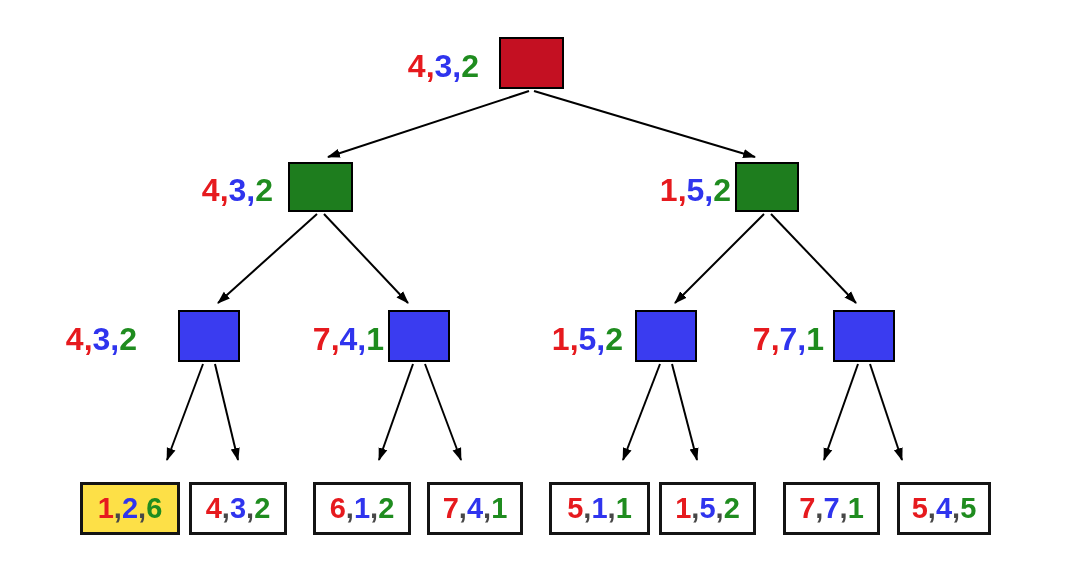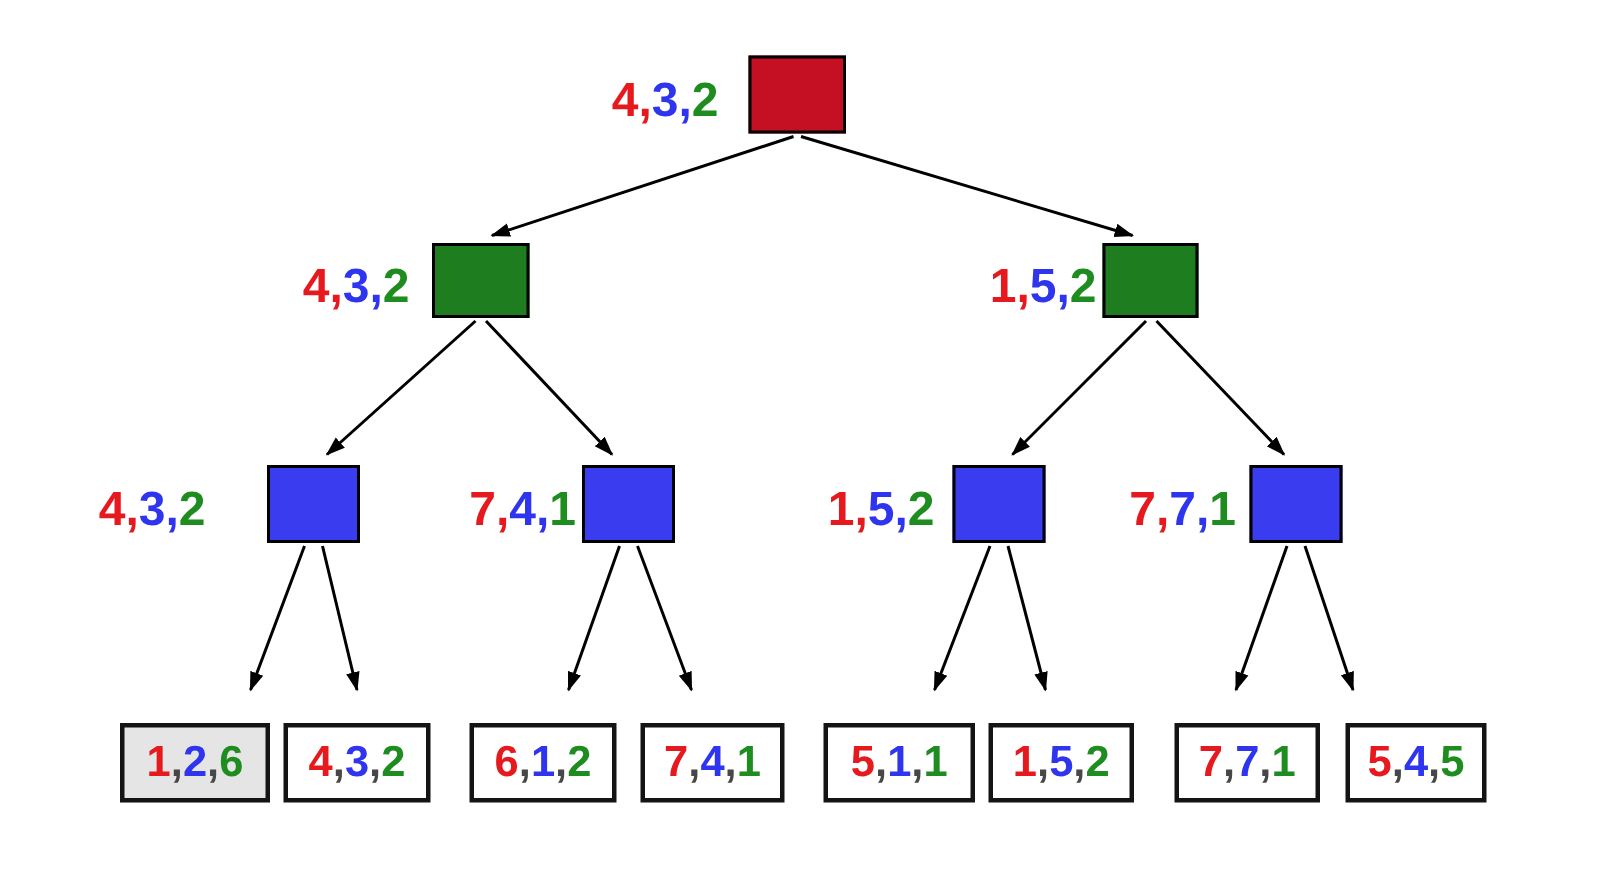--- a/index.html
+++ b/index.html
@@ -51,21 +51,21 @@
       <div class="node-box mid" style="left: 735px; top: 162px; width: 64px; height: 50px; background: rgb(30, 125, 30);"></div>
       <div class="side-label" style="right: 341px; top: 166px;"><span style="color: rgb(230, 26, 30);">1</span><span style="color: rgb(230, 26, 30);">,</span><span style="color: rgb(47, 52, 238);">5</span><span style="color: rgb(47, 52, 238);">,</span><span style="color: rgb(31, 140, 31);">2</span></div>
       <div class="node-box lower" style="left: 178px; top: 310px; width: 62px; height: 52px; background: rgb(58, 60, 240);"></div>
       <div class="side-label" style="right: 935px; top: 315px;"><span style="color: rgb(230, 26, 30);">4</span><span style="color: rgb(230, 26, 30);">,</span><span style="color: rgb(47, 52, 238);">3</span><span style="color: rgb(47, 52, 238);">,</span><span style="color: rgb(31, 140, 31);">2</span></div>
       <div class="node-box lower" style="left: 388px; top: 310px; width: 62px; height: 52px; background: rgb(58, 60, 240);"></div>
       <div class="side-label" style="right: 688px; top: 315px;"><span style="color: rgb(230, 26, 30);">7</span><span style="color: rgb(230, 26, 30);">,</span><span style="color: rgb(47, 52, 238);">4</span><span style="color: rgb(47, 52, 238);">,</span><span style="color: rgb(31, 140, 31);">1</span></div>
       <div class="node-box lower" style="left: 635px; top: 310px; width: 62px; height: 52px; background: rgb(58, 60, 240);"></div>
       <div class="side-label" style="right: 449px; top: 315px;"><span style="color: rgb(230, 26, 30);">1</span><span style="color: rgb(230, 26, 30);">,</span><span style="color: rgb(47, 52, 238);">5</span><span style="color: rgb(47, 52, 238);">,</span><span style="color: rgb(31, 140, 31);">2</span></div>
       <div class="node-box lower" style="left: 833px; top: 310px; width: 62px; height: 52px; background: rgb(58, 60, 240);"></div>
       <div class="side-label" style="right: 248px; top: 315px;"><span style="color: rgb(230, 26, 30);">7</span><span style="color: rgb(230, 26, 30);">,</span><span style="color: rgb(47, 52, 238);">7</span><span style="color: rgb(47, 52, 238);">,</span><span style="color: rgb(31, 140, 31);">1</span></div>
-      <div class="node-box leaf" style="left: 80px; top: 482px; width: 100px; height: 53px; background: #e5e5e5;">
+      <div class="node-box leaf" style="left: 80px; top: 482px; width: 100px; height: 53px; background: #fde047;">
         <div class="leaf-label"><span style="color: rgb(230, 26, 30);">1</span><span style="color: rgb(71, 71, 71);">,</span><span style="color: rgb(47, 52, 238);">2</span><span style="color: rgb(71, 71, 71);">,</span><span style="color: rgb(31, 140, 31);">6</span></div>
       </div>
       <div class="node-box leaf" style="left: 189px; top: 482px; width: 98px; height: 53px; background: rgb(255, 255, 255);">
         <div class="leaf-label"><span style="color: rgb(230, 26, 30);">4</span><span style="color: rgb(71, 71, 71);">,</span><span style="color: rgb(47, 52, 238);">3</span><span style="color: rgb(71, 71, 71);">,</span><span style="color: rgb(31, 140, 31);">2</span></div>
       </div>
       <div class="node-box leaf" style="left: 313px; top: 482px; width: 98px; height: 53px; background: rgb(255, 255, 255);">
         <div class="leaf-label"><span style="color: rgb(230, 26, 30);">6</span><span style="color: rgb(71, 71, 71);">,</span><span style="color: rgb(47, 52, 238);">1</span><span style="color: rgb(71, 71, 71);">,</span><span style="color: rgb(31, 140, 31);">2</span></div>
       </div>
       <div class="node-box leaf" style="left: 427px; top: 482px; width: 96px; height: 53px; background: rgb(255, 255, 255);">
         <div class="leaf-label"><span style="color: rgb(230, 26, 30);">7</span><span style="color: rgb(71, 71, 71);">,</span><span style="color: rgb(47, 52, 238);">4</span><span style="color: rgb(71, 71, 71);">,</span><span style="color: rgb(31, 140, 31);">1</span></div>

